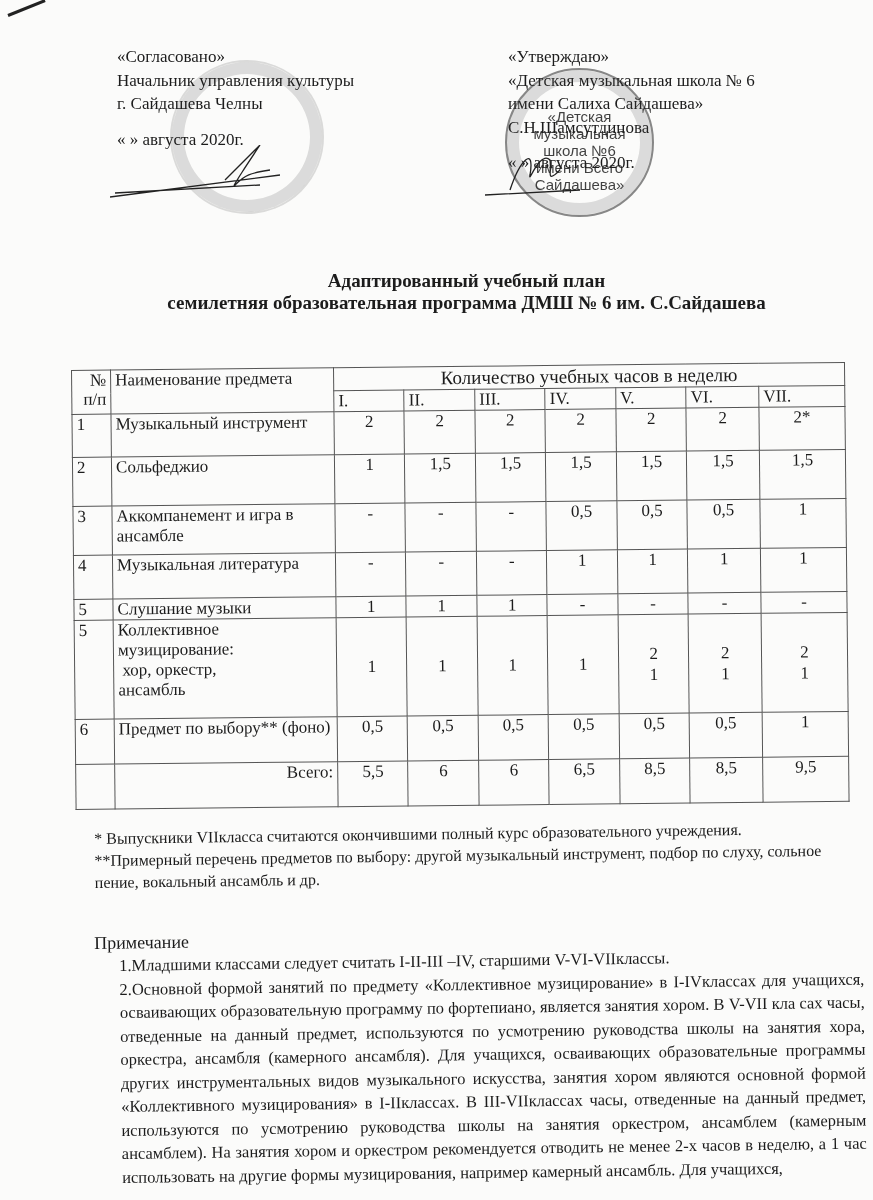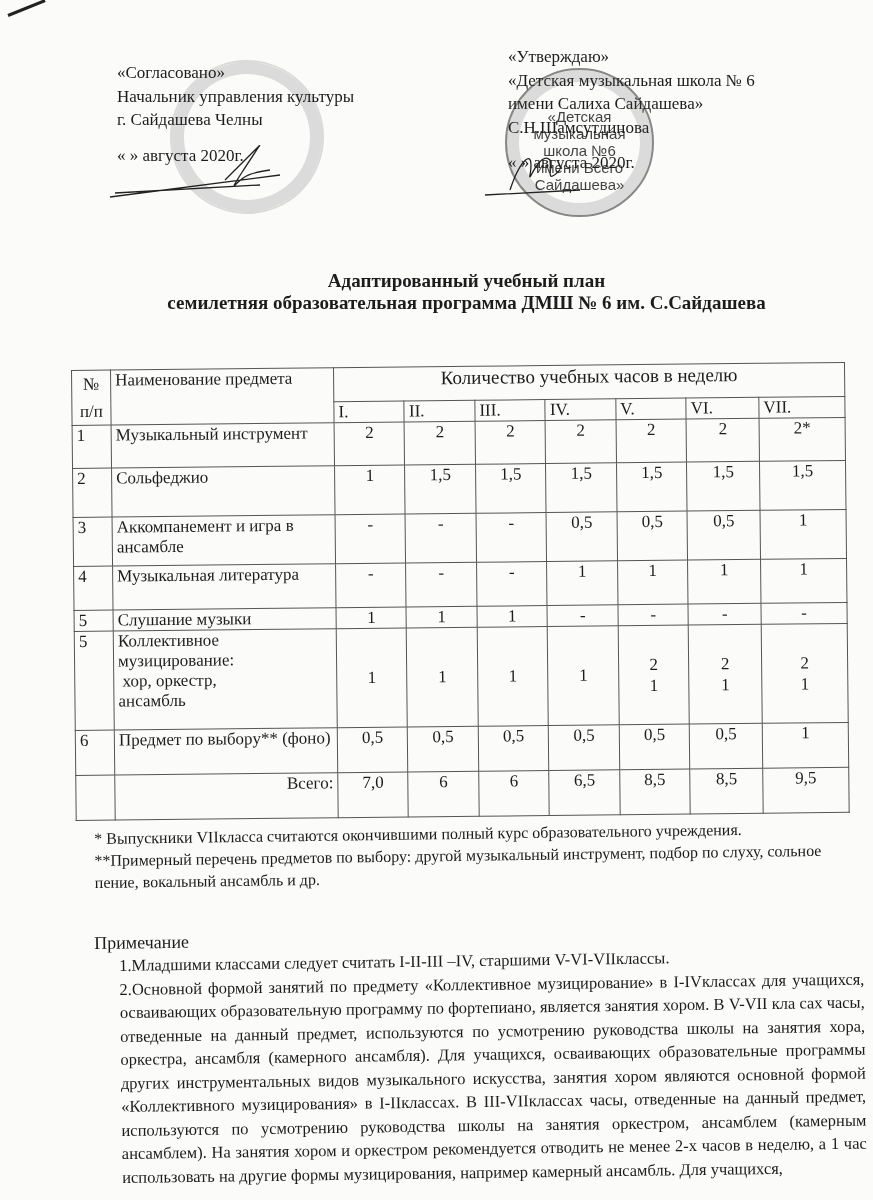--- a/index.html
+++ b/index.html
@@ -4,40 +4,40 @@
 <style>
   html, body { margin: 0; padding: 0; }
   body {
     width: 873px; height: 1200px; overflow: hidden; position: relative;
     background: #fbfbfa; color: #1c1c1c;
     font-family: "Liberation Serif", "DejaVu Serif", serif;
   }
   .scan-mark { position: absolute; left: 8px; top: 14px; width: 40px; height: 3px; background: #222; transform: rotate(-22deg); transform-origin: left center; }
   .approval { position: absolute; top: 45px; font-size: 17px; line-height: 23.5px; }
   .approval div { white-space: nowrap; }
-  .approval.left { left: 117px; margin-top: 16px; }
+  .approval.left { left: 117px; }
   .approval.right { left: 508px; }
   .stamp {
     position: absolute; border-radius: 50%; border: 2px solid rgba(60,60,60,0.35);
     box-shadow: inset 0 0 0 10px rgba(255,255,255,0), inset 0 0 0 12px rgba(80,80,80,0.18);
   }
   .stamp.left { left: 170px; top: 60px; width: 150px; height: 150px; border-color: rgba(120,120,120,0.25); }
   .stamp.right { left: 505px; top: 68px; width: 145px; height: 145px; border-color: rgba(40,40,40,0.55); }
   .stamp-text { position: absolute; font-family: "Liberation Sans", "DejaVu Sans", sans-serif; font-size: 15px; line-height: 17px; color: rgba(30,30,30,0.85); text-align: center; width: 100%; top: 38px; }
   .signature { position: absolute; }
   .title { position: absolute; left: 0; width: 873px; text-align: center; font-weight: bold; font-size: 19px; line-height: 22px; }
   .title.t1 { top: 270px; left: 30px; }
   .title.t2 { top: 292px; left: 30px; }
 
   table.plan {
     position: absolute; left: 71px; top: 370px; width: 774px;
     border-collapse: collapse; font-size: 17px; transform: rotate(-0.6deg); transform-origin: left top;
   }
   table.plan td, table.plan th { border: 1px solid #555; padding: 0 4px; vertical-align: top; font-weight: normal; }
-  table.plan th.num { width: 30px; text-align: center; line-height: 27px; }
+  table.plan th.num { width: 30px; text-align: right; line-height: 19px; }
   table.plan th.name { width: 214px; text-align: left; }
   table.plan th.hours { text-align: center; font-size: 19px; }
   table.plan th.cls { text-align: left; height: 20px; }
   table.plan td.val { text-align: center; }
   table.plan td.subj { text-align: left; line-height: 20px; }
   .r-mi td { height: 42px; } .r-solf td { height: 48px; } .r-acc td { height: 48px; } .r-lit td { height: 43px; }
   .r-listen td { height: 20px; } .r-coll td { height: 98px; } .r-opt td { height: 44px; } .r-total td { height: 44px; }
   .r-coll td.val { vertical-align: middle; }
   .r-total td { font-weight: bold; }
   .r-total td.total-label { text-align: right; }
@@ -185,21 +185,21 @@
       <td class="val">0,5</td>
       <td class="val">0,5</td>
       <td class="val">0,5</td>
       <td class="val">0,5</td>
       <td class="val">0,5</td>
       <td class="val">1</td>
     </tr>
     <tr class="r-total">
       <td></td>
       <td class="total-label">Всего:</td>
-      <td class="val">7,0</td>
+      <td class="val">5,5</td>
       <td class="val">6</td>
       <td class="val">6</td>
       <td class="val">6,5</td>
       <td class="val">8,5</td>
       <td class="val">8,5</td>
       <td class="val">9,5</td>
     </tr>
   </tbody>
 </table>
 

